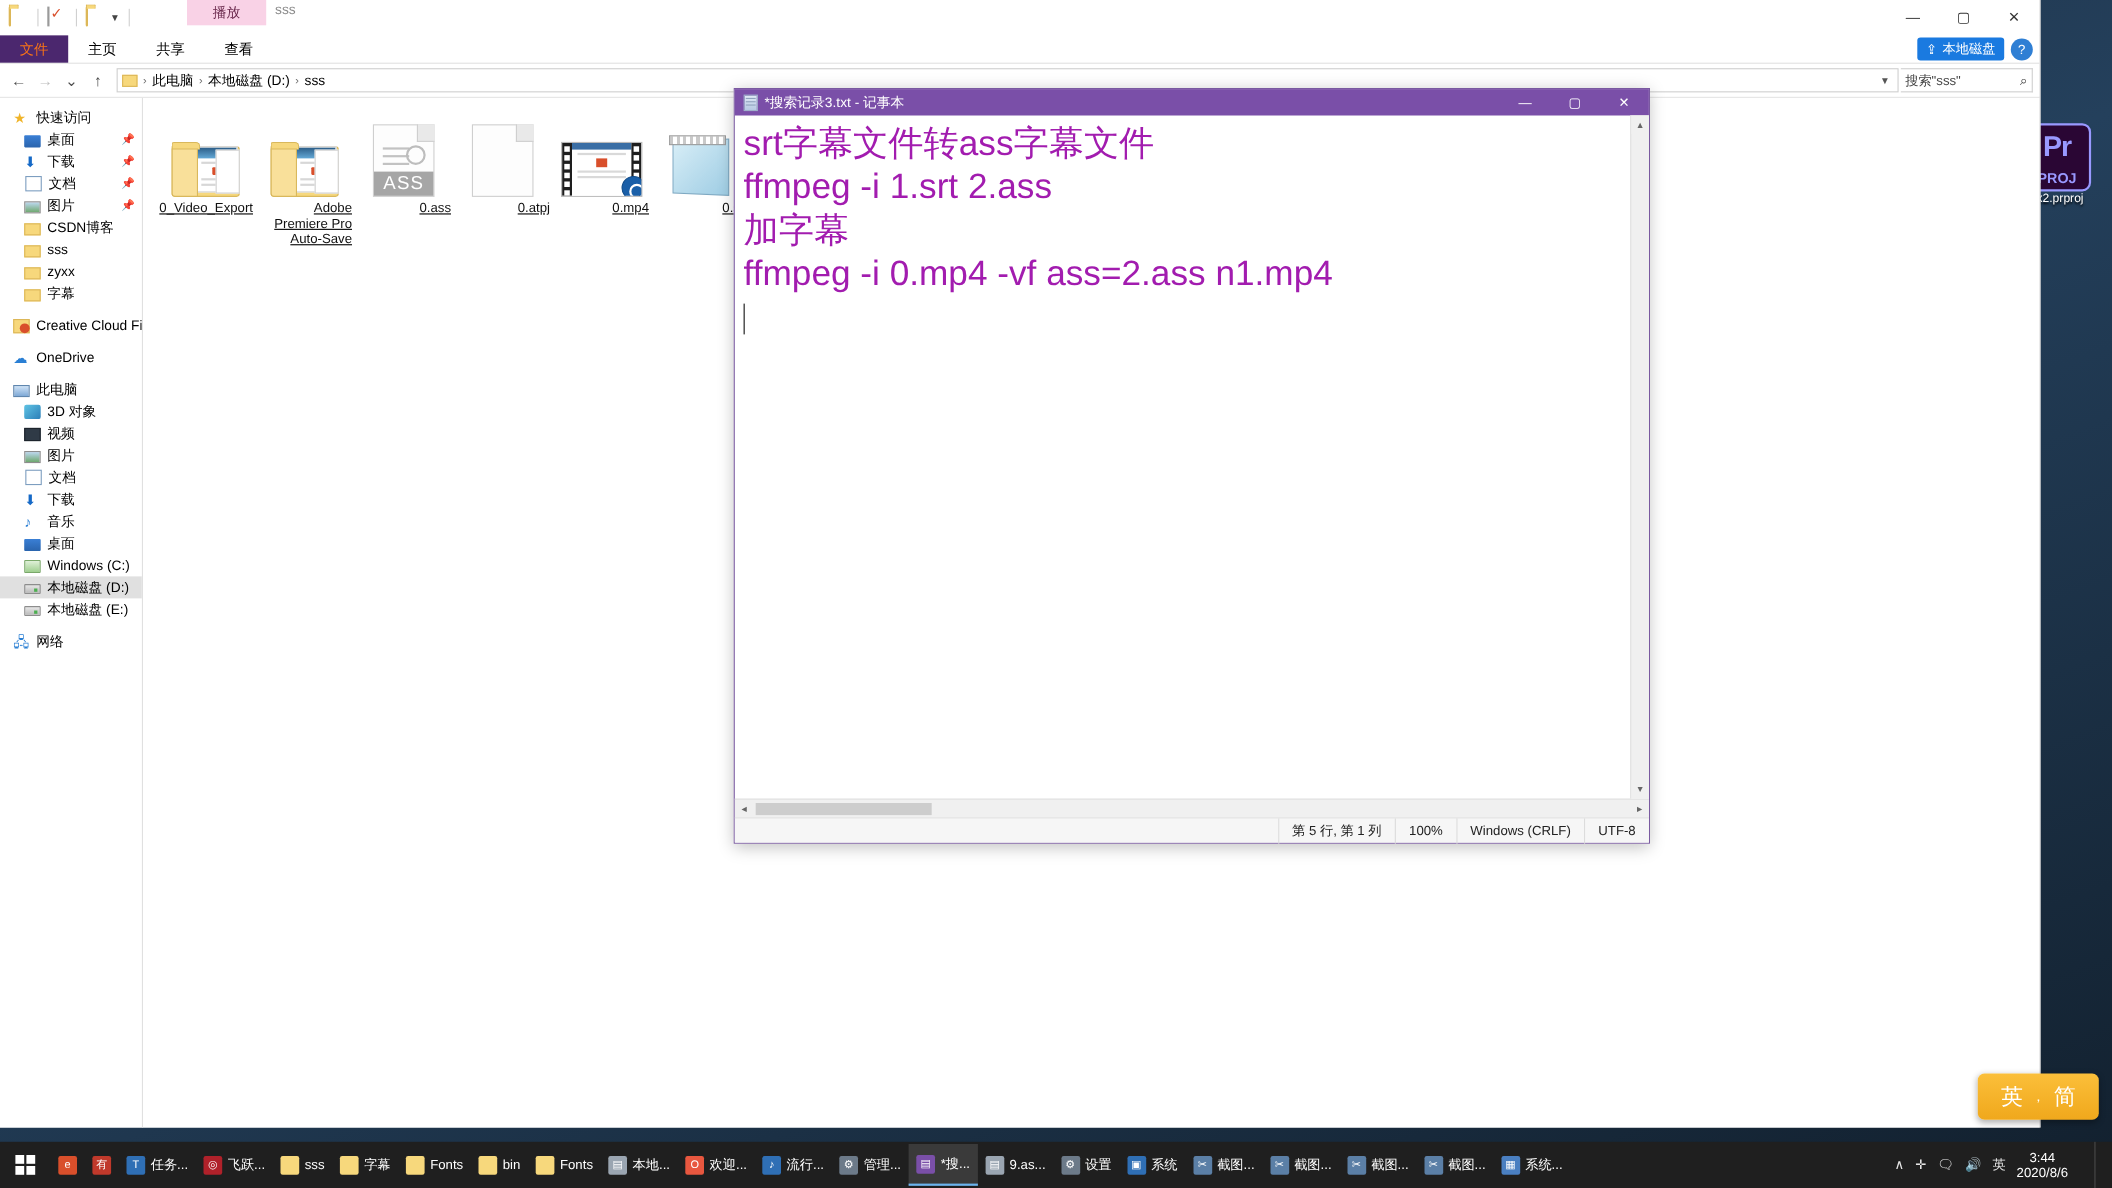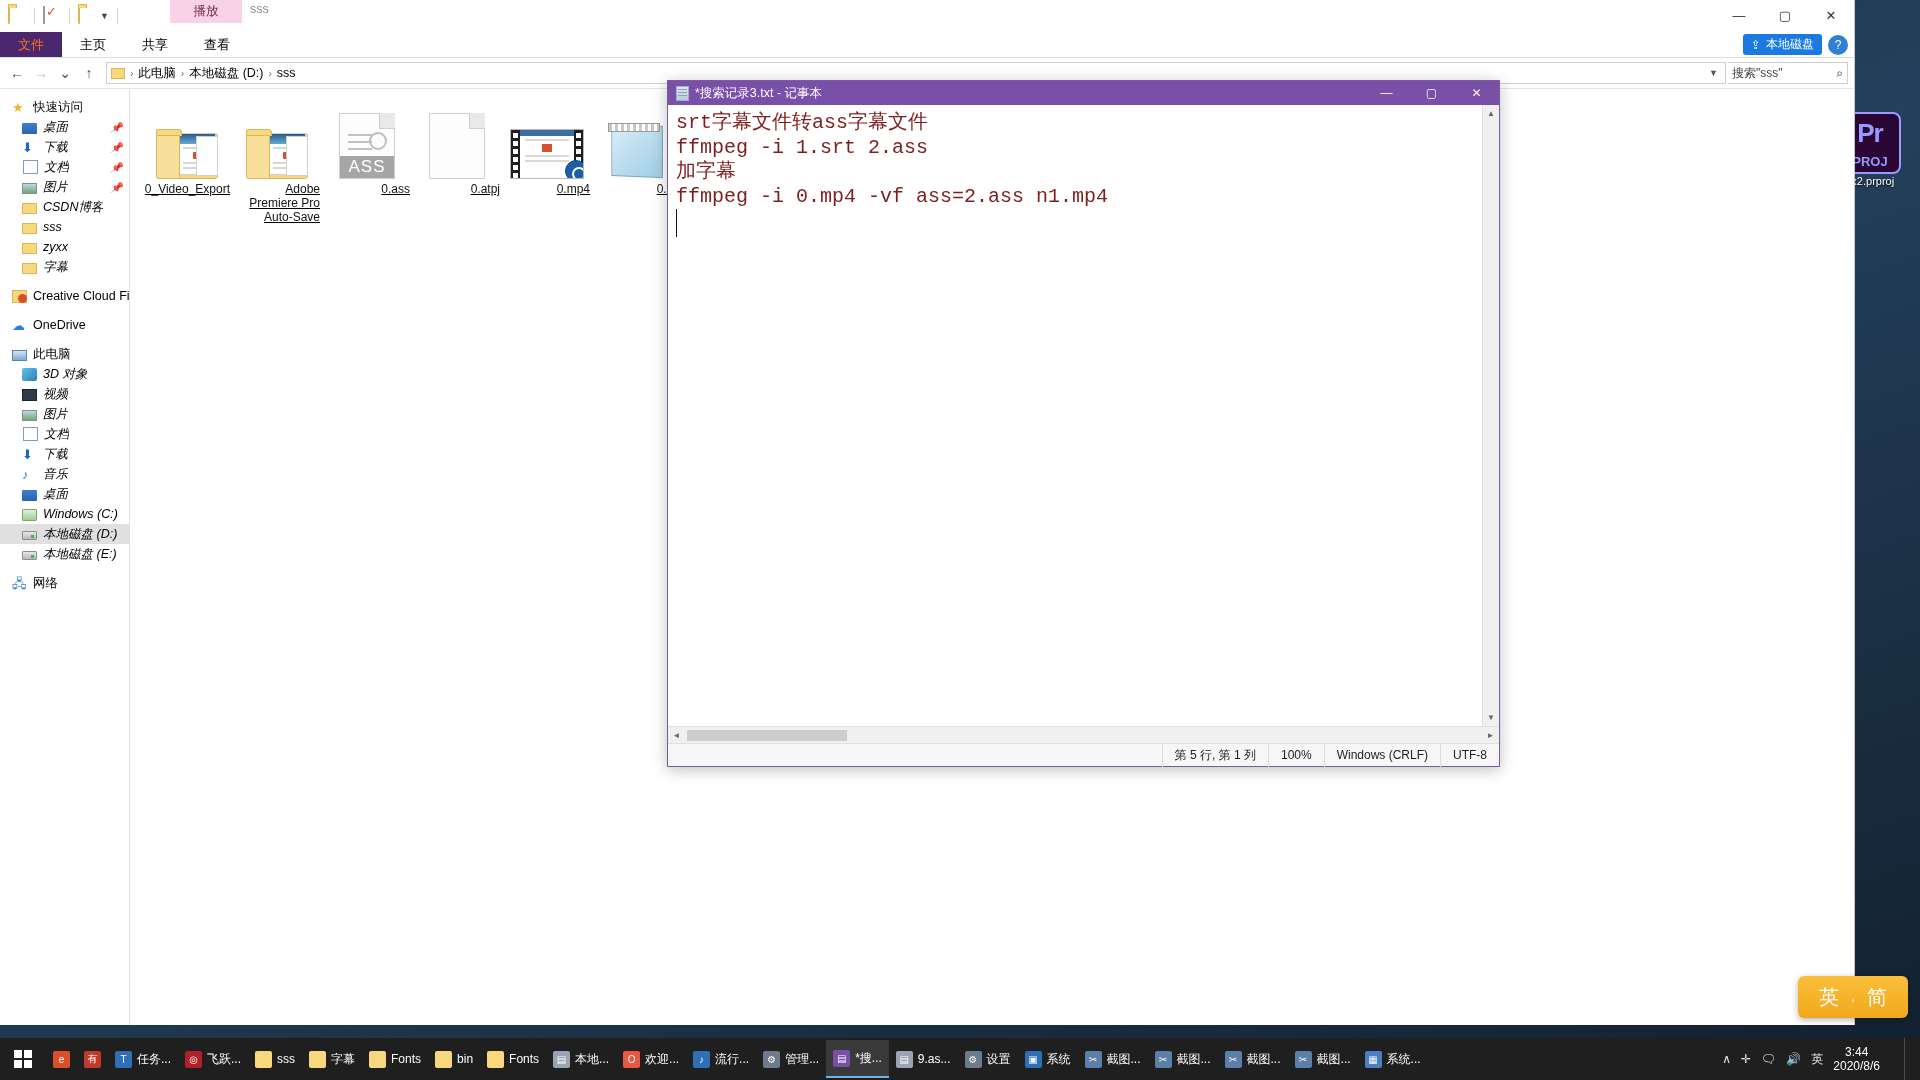--- a/index.html
+++ b/index.html
@@ -93,21 +93,21 @@
   }
   .searchbox .sic{margin-left:auto;color:#3a3a3a;font-size:12px;}
 
   
   .ex-body{flex:1;display:flex;border-top:1px solid #e3e3e3;min-height:0;}
   .nav-pane{
     width:130px;background:#fff;border-right:1px solid #e0e0e0;padding-top:8px;overflow:hidden;
     font-size:12.5px;
   }
   .nav-item{height:20px;display:flex;align-items:center;gap:6px;padding-left:12px;position:relative;white-space:nowrap;}
-  .nav-item.indent1{padding-left:22px;font-style:italic;}
+  .nav-item.indent1{padding-left:22px;}
   .nav-item.sel{background:#e0e0e0;}
   .nav-item .pin{position:absolute;right:6px;color:#8d8d8d;font-size:10px;}
   .nav-item .lbl{overflow:hidden;}
   .nav-gap{height:9px;}
   .ni-ic{width:15px;height:15px;flex:0 0 15px;display:inline-block;position:relative;}
   .ic-star{color:#f0b429;font-size:13px;line-height:15px;}
   .ic-desktop{width:15px;height:11px;background:linear-gradient(#3a7fd5,#2a64ad);border-radius:1px;margin-top:2px;}
   .ic-down{color:#1569c7;font-size:13px;line-height:15px;}
   .ic-doc{width:12px;height:14px;background:#fff;border:1px solid #7d9ec0;margin-left:1px;}
   .ic-pic{width:15px;height:11px;background:linear-gradient(#bcd8ef,#6fa86f);border:1px solid #8d8d8d;margin-top:2px;}
@@ -182,22 +182,22 @@
     display:flex; flex-direction:column;
   }
   .np-title{height:24px;background:#7a4fa8;display:flex;align-items:center;padding-left:8px;color:#fff;font-size:12.5px;gap:6px;}
   .np-ic{width:13px;height:15px;background:linear-gradient(#dfe8f5,#b7c9e3);border:1px solid #9fb0cb;position:relative;}
   .np-ic:after{content:"";position:absolute;left:1px;top:2px;width:9px;height:1px;background:#8fa2bd;box-shadow:0 3px 0 #8fa2bd,0 6px 0 #8fa2bd;}
   .np-wc{margin-left:auto;display:flex;}
   .np-wc div{width:45px;height:24px;display:flex;align-items:center;justify-content:center;font-size:12px;color:#fff;}
   .np-menu{height:22px;background:#fff;display:flex;align-items:center;gap:18px;padding-left:10px;font-size:12.5px;color:#111;border-bottom:1px solid #eee;}
   .np-area{flex:1;display:flex;min-height:0;position:relative;}
   .np-text{
-    flex:1;padding:6px 8px 0 8px;font-size:20px;line-height:1.23;color:#7f1d1d;
-    font-family:Liberation Mono, monospace;white-space:pre;overflow:hidden;
+    flex:1;padding:6px 8px 0 8px;font-size:32px;line-height:1.23;color:#a21caf;
+    font-family:Liberation Sans, sans-serif;white-space:pre;overflow:hidden;
   }
   .np-caret{display:inline-block;width:1px;height:28px;background:#111;vertical-align:-6px;}
   .np-vscroll{width:17px;background:#f0f0f0;border-left:1px solid #e0e0e0;display:flex;flex-direction:column;}
   .np-vscroll .ar{height:17px;display:flex;align-items:center;justify-content:center;font-size:8px;color:#666;background:#f0f0f0;}
   .np-vscroll .track{flex:1;}
   .np-hscroll{height:17px;background:#f0f0f0;border-top:1px solid #e0e0e0;display:flex;align-items:center;}
   .np-hscroll .ar{width:17px;text-align:center;font-size:8px;color:#666;}
   .np-hscroll .thumb{width:160px;height:11px;background:#cdcdcd;margin-left:2px;}
   .np-status{height:23px;border-top:1px solid #e0e0e0;display:flex;align-items:center;justify-content:flex-end;font-size:12px;color:#222;background:#f6f6f6;}
   .np-status span{border-left:1px solid #dcdcdc;padding:0 12px;line-height:23px;}

